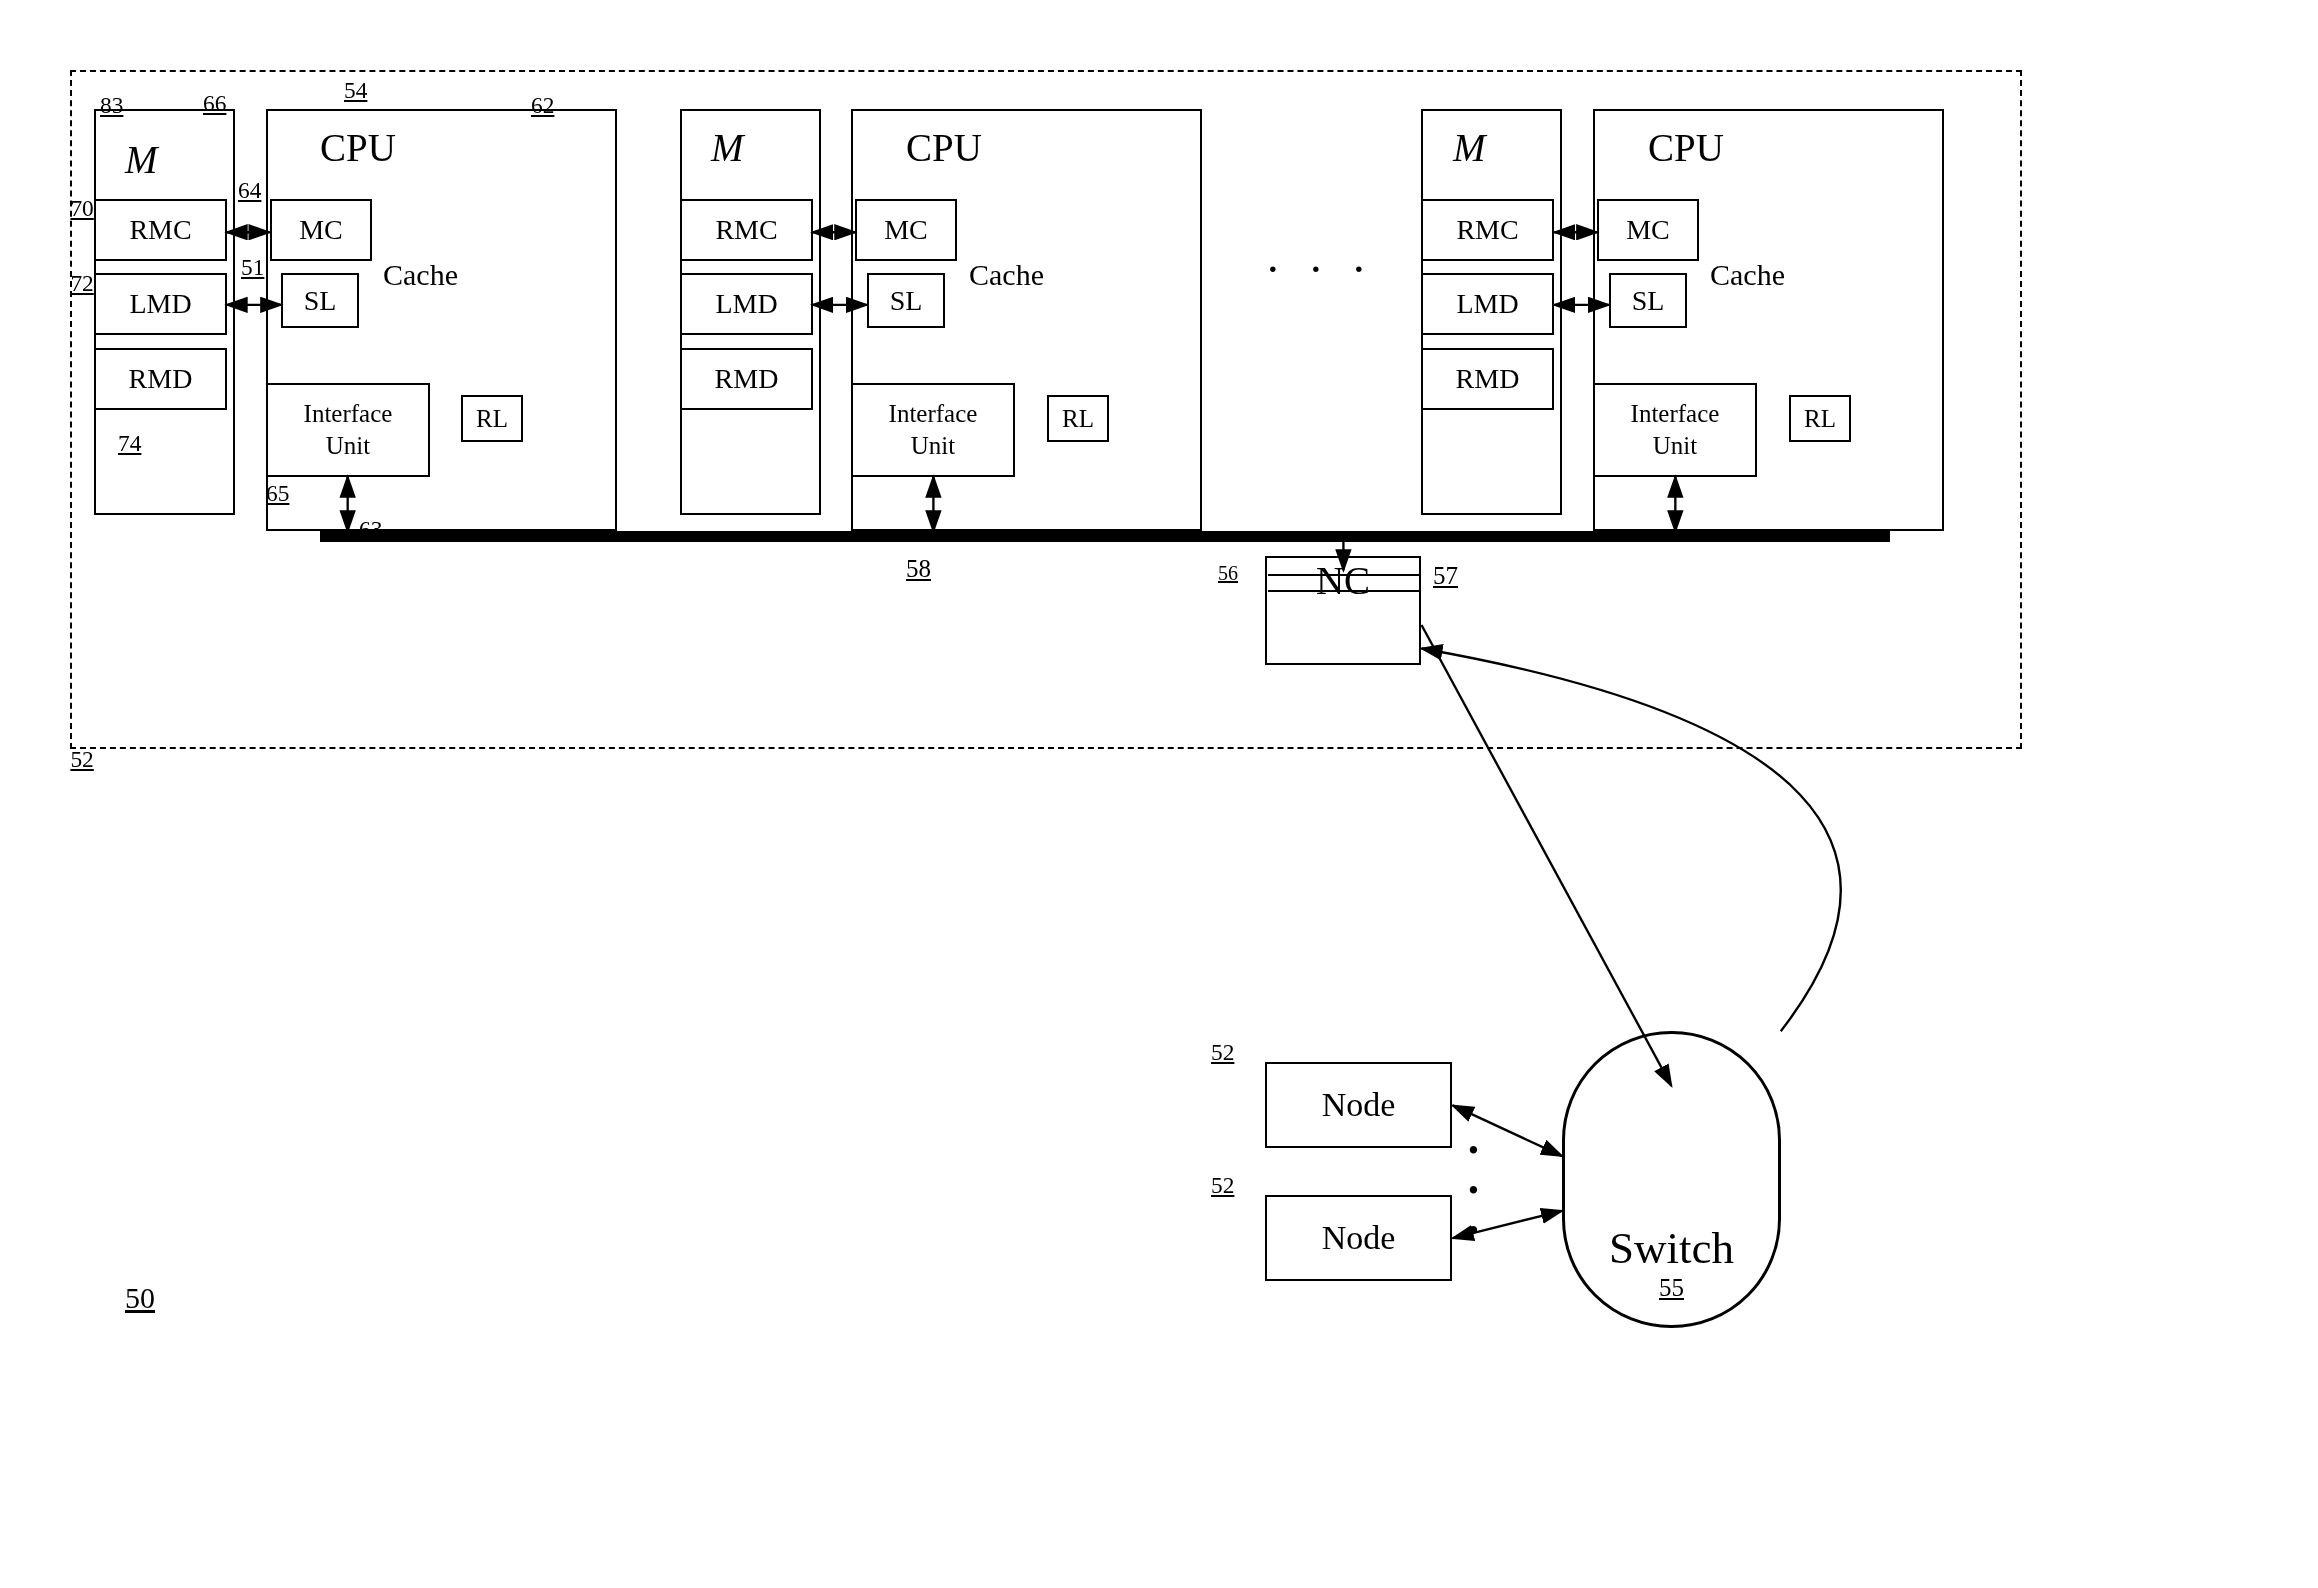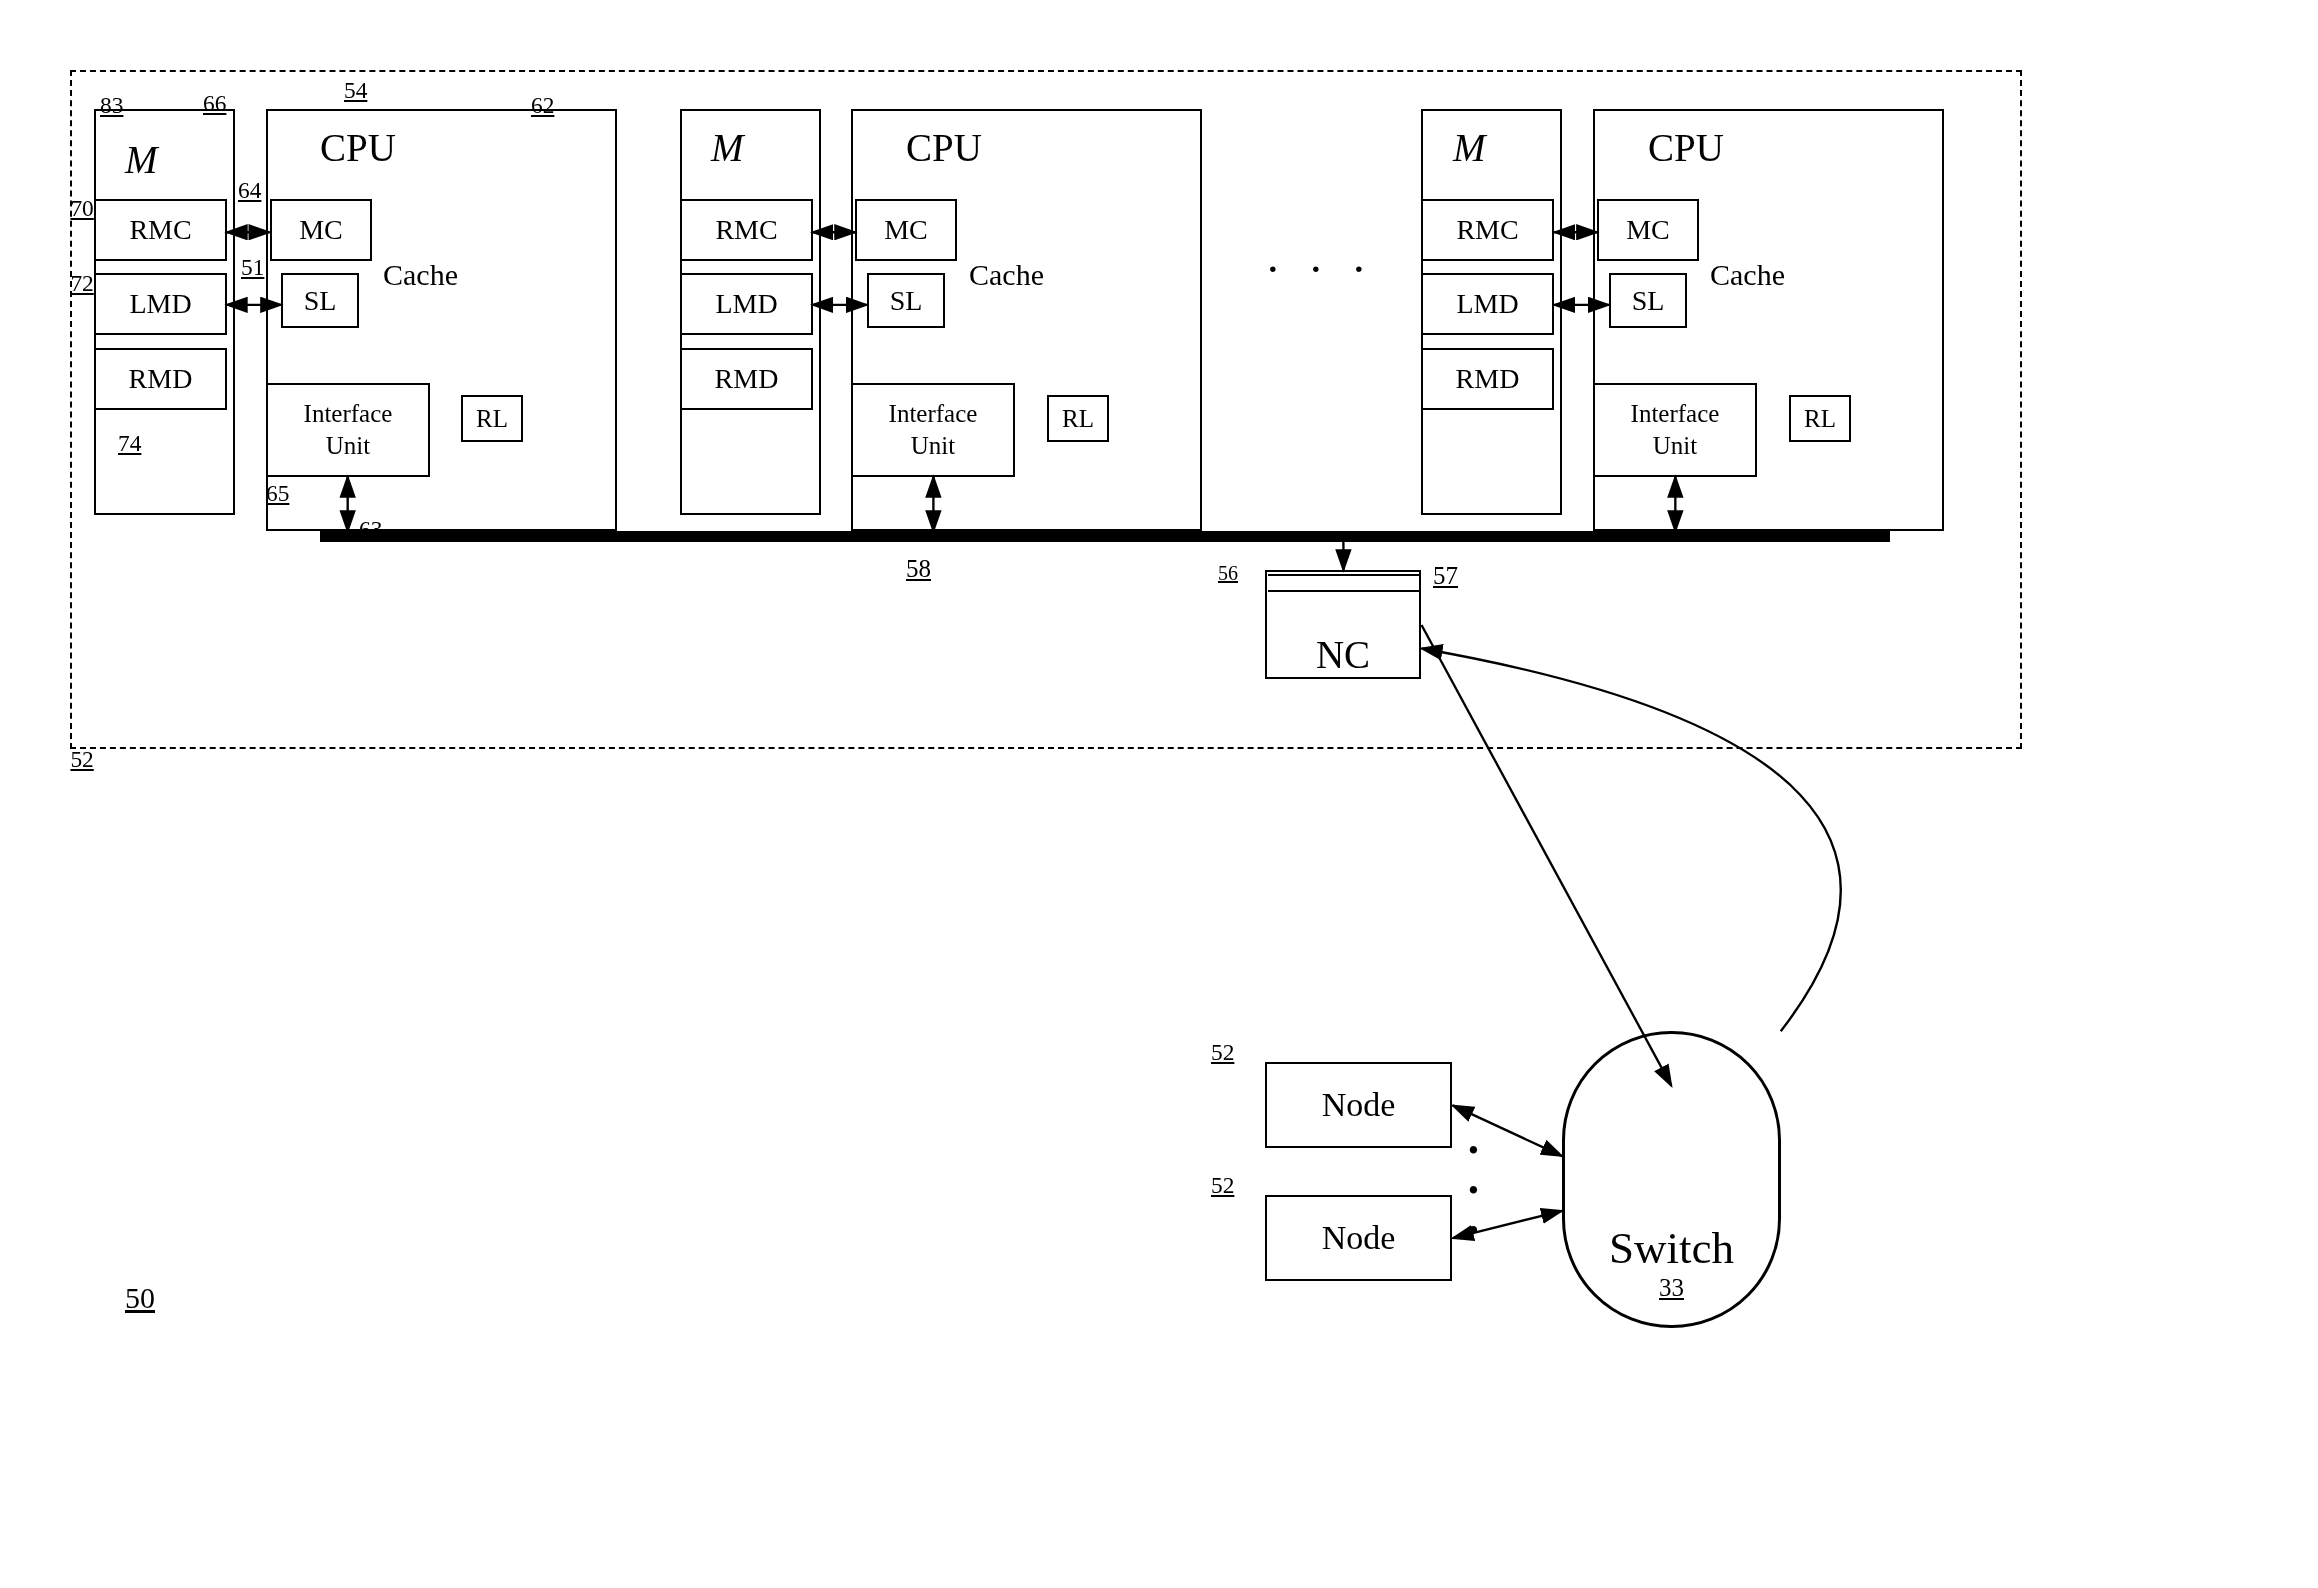--- a/index.html
+++ b/index.html
@@ -434,27 +434,27 @@
       position: absolute;
       top: 508px;
       left: 859px;
       font-size: 25px;
       text-decoration: underline;
     }
 
     
     .nc-box {
       position: absolute;
-      top: 523px;
+      top: 509px;
       left: 1218px;
       width: 156px;
       height: 109px;
       border: 2.3px solid #000;
       display: flex;
-      align-items: flex-end;
+      align-items: flex-start;
       justify-content: center;
       font-size: 39px;
     }
 
     
     .label-56 {
       position: absolute;
       top: 515px;
       left: 1171px;
       font-size: 20px;
@@ -692,21 +692,21 @@
     <span>Node</span>
   </div>
 
   <div class="label-52-bot2 lbl">52</div>
   <div class="bottom-node-2">
     <span>Node</span>
   </div>
 
   <div class="switch-box">
     <div class="switch-label">Switch</div>
-    <div class="switch-55">33</div>
+    <div class="switch-55">55</div>
   </div>
 
   <div class="dots-switch">
     <span>•</span>
     <span>•</span>
     <span>•</span>
   </div>
 
   <div class="label-50 lbl">50</div>
 

